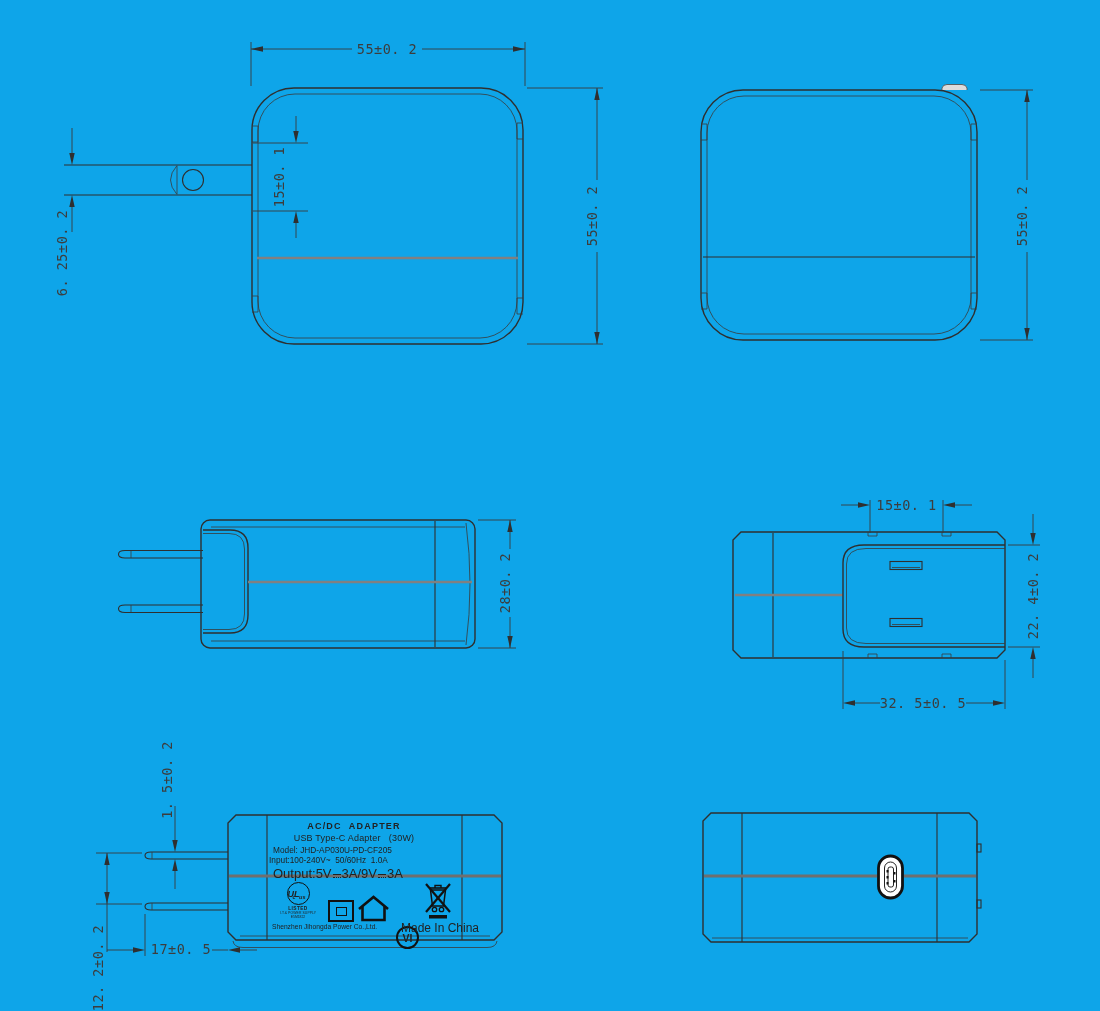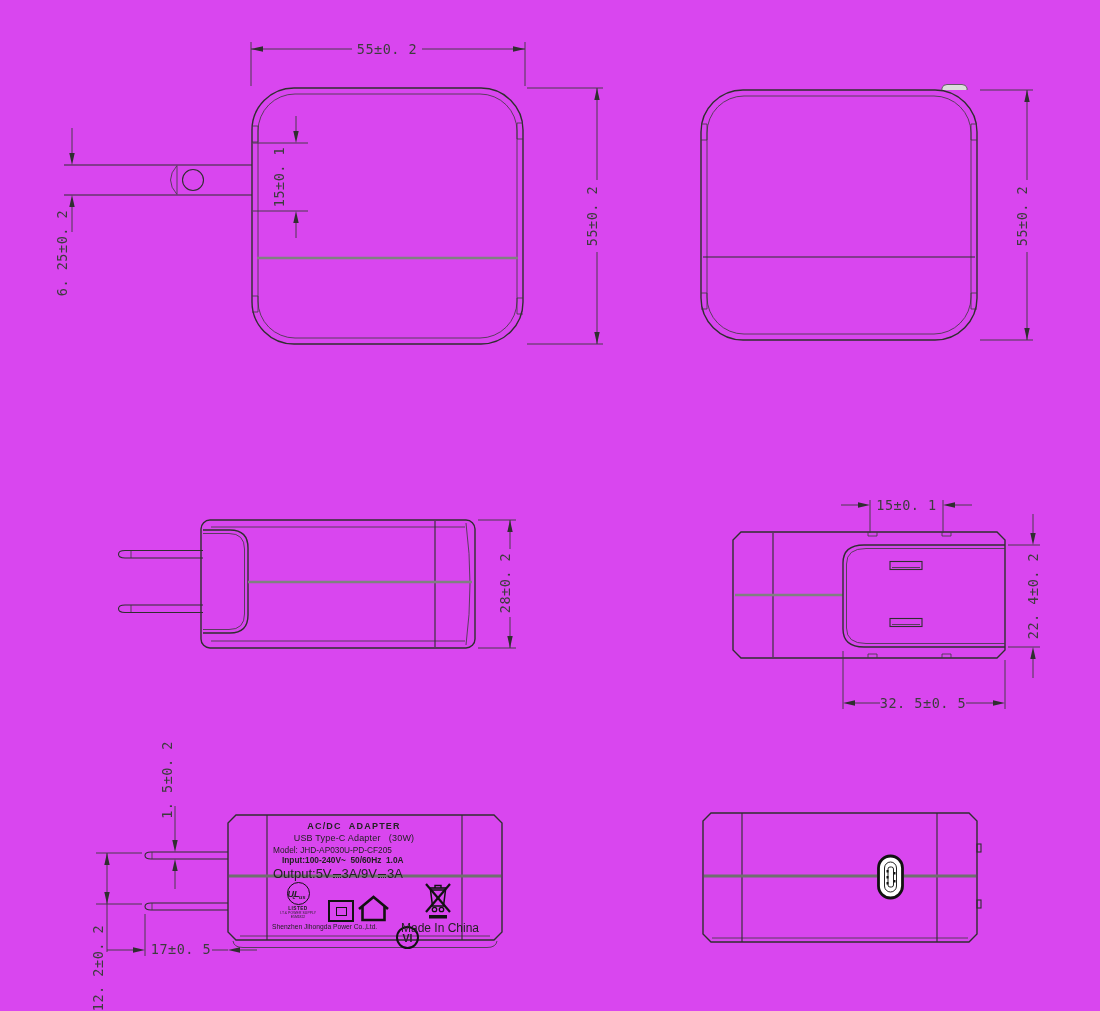--- a/index.html
+++ b/index.html
@@ -1,33 +1,33 @@
 <!DOCTYPE html>
 <html><head>
 <meta charset="utf-8">
 <style>
   html,body{margin:0;padding:0;background:#fff;}
-  #stage{position:relative;width:1100px;height:1011px;background:#d946ef;overflow:hidden;
+  #stage{position:relative;width:1100px;height:1011px;background:#0ea5e9;overflow:hidden;
          font-family:"Liberation Sans",sans-serif;}
   #stage svg{position:absolute;left:0;top:0;}
   svg .ln{stroke:#2f2f2f;stroke-width:1.4;fill:none;}
   svg .md{stroke:#2f2f2f;stroke-width:1.1;fill:none;}
   svg .thin{stroke:#3a3a3a;stroke-width:0.8;fill:none;}
   svg .dimln{stroke:#3a3a3a;stroke-width:0.9;fill:none;}
   svg .seam{stroke:#808080;stroke-width:2.6;fill:none;}
   svg .seamdark{stroke:#6f6f6f;stroke-width:2.8;fill:none;}
   svg .arr{fill:#2f2f2f;stroke:none;}
   svg text.dim{font-family:"DejaVu Sans Mono",monospace;font-size:13.5px;fill:#3d3d3d;letter-spacing:.5px;}
   
   #label-box{position:absolute;left:268px;top:816px;width:172px;height:124px;color:#222;}
   #label-box .t{position:absolute;white-space:pre;}
   .lbl-title{left:0;right:0;top:5px;text-align:center;font-size:9px;font-weight:bold;letter-spacing:1.2px;}
   .lbl-type{left:0;right:0;top:16.5px;text-align:center;font-size:9px;letter-spacing:.2px;}
   .lbl-model{left:5px;top:28.5px;font-size:8.3px;text-align:center;}
-  .lbl-input{left:14px;top:39px;font-size:8.3px;font-weight:bold;}
+  .lbl-input{left:1px;top:39px;font-size:8.3px;}
   .lbl-output{left:5px;top:50px;font-size:13px;}
   .dc{display:inline-block;width:8px;height:6px;position:relative;margin:0 1px;vertical-align:-1px;}
   .dc::before{content:"";position:absolute;left:0;top:1px;width:8px;border-top:1.3px solid #222;}
   .dc::after{content:"";position:absolute;left:0;top:4px;width:8px;border-top:1.3px dotted #222;}
   .ul-block{position:absolute;left:6px;top:66px;width:48px;text-align:center;}
   .ul-circle{position:relative;width:21px;height:21px;border:1.7px solid #111;border-radius:50%;
              margin:0 auto;display:flex;align-items:center;
              font-weight:bold;font-size:9px;font-style:italic;}
   .ul-c{position:absolute;left:5px;top:11px;font-size:5.5px;}
   .ul-us{position:absolute;right:3px;top:11px;font-size:5.5px;}

